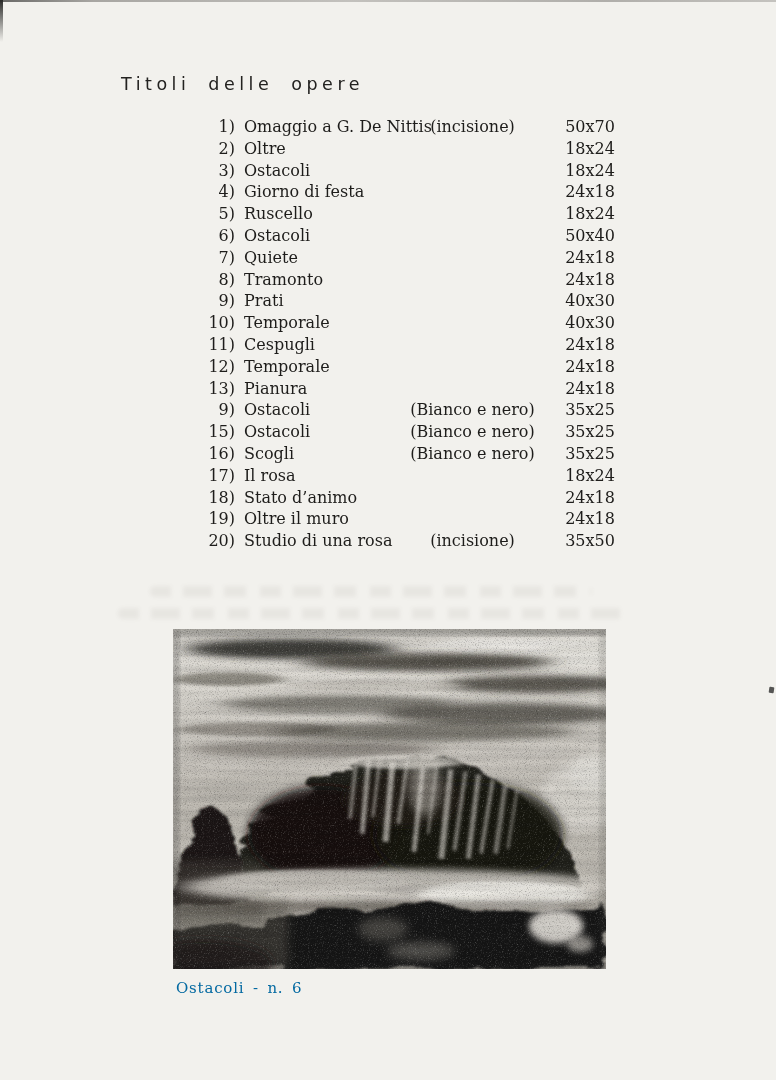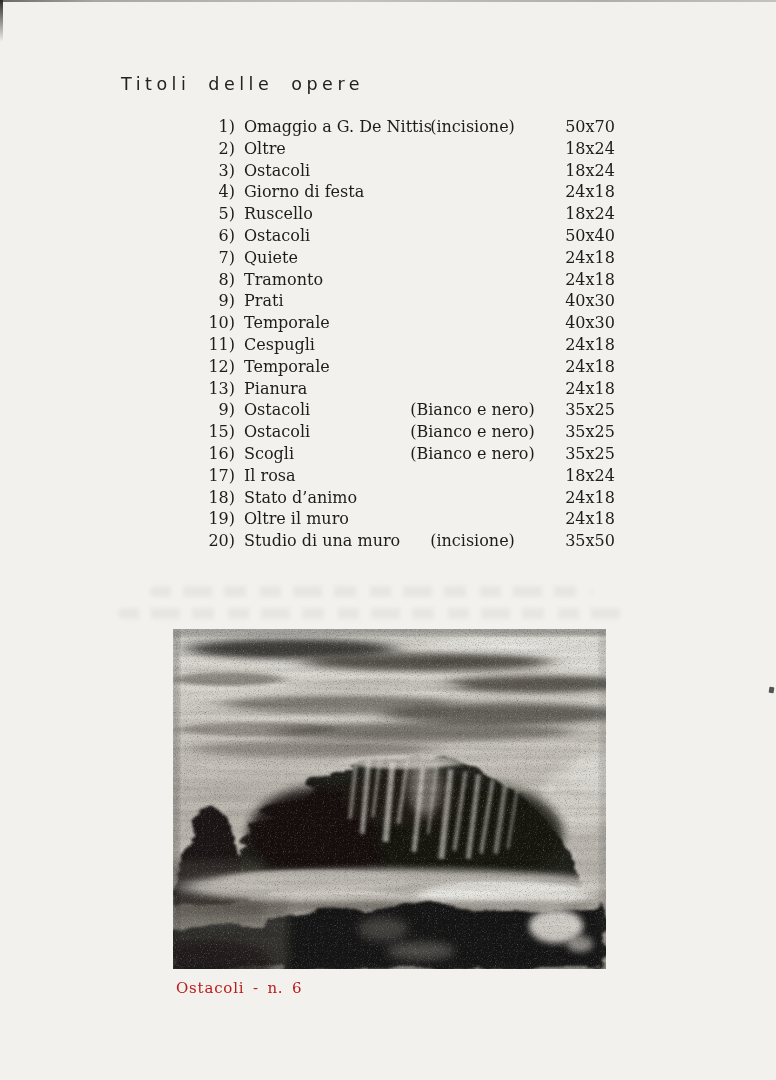--- a/index.html
+++ b/index.html
@@ -37,21 +37,21 @@
       rgba(110,104,94,.85) 0 21px, rgba(110,104,94,0) 21px 33px,
       rgba(110,104,94,.85) 33px 62px, rgba(110,104,94,0) 62px 74px,
       rgba(110,104,94,.85) 74px 96px, rgba(110,104,94,0) 96px 110px);}
   .ghost1{left:150px;top:586px;width:442px;}
   .ghost2{left:118px;top:608px;width:505px;}
   
   .figure{position:absolute;left:173px;top:629px;width:433px;height:340px;}
   .figure svg{display:block;width:433px;height:340px;}
   
   .caption{position:absolute;left:176px;top:979px;font-size:15px;
-    letter-spacing:.8px;word-spacing:3px;color:#b91c1c;white-space:nowrap;}
+    letter-spacing:.8px;word-spacing:3px;color:#0369a1;white-space:nowrap;}
 </style>
 </head>
 <body>
 
 <div class="page">
 
   <div class="top-edge"></div>
   <div class="left-edge"></div>
   <div class="right-speck"></div>
 
@@ -167,21 +167,21 @@
         <span class="c d">24x18</span>
       </div>
     <div class="row">
         <span class="c n">19)</span>
         <span class="c t">Oltre il muro</span>
         <span class="c a"></span>
         <span class="c d">24x18</span>
       </div>
     <div class="row">
         <span class="c n">20)</span>
-        <span class="c t">Studio di una muro</span>
+        <span class="c t">Studio di una rosa</span>
         <span class="c a">(incisione)</span>
         <span class="c d">35x50</span>
       </div>
   </div>
 
   <div class="ghost ghost1"></div>
   <div class="ghost ghost2"></div>
 
   <figure class="figure" style="margin:0">
     <svg viewBox="0 0 433 340" preserveAspectRatio="none" role="img" aria-label="Black and white halftone reproduction of an abstract landscape painting: streaky clouded sky, dark central rock ridge with pale vertical striations, light horizontal band, dark foreground with white patches">

